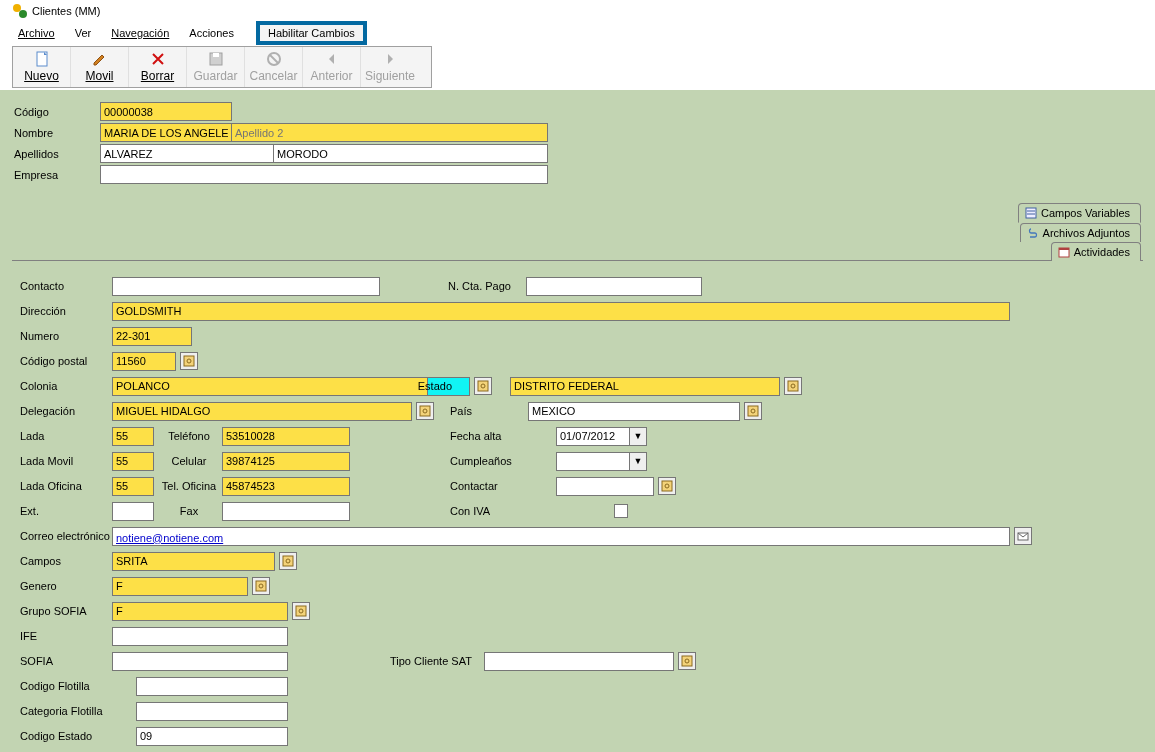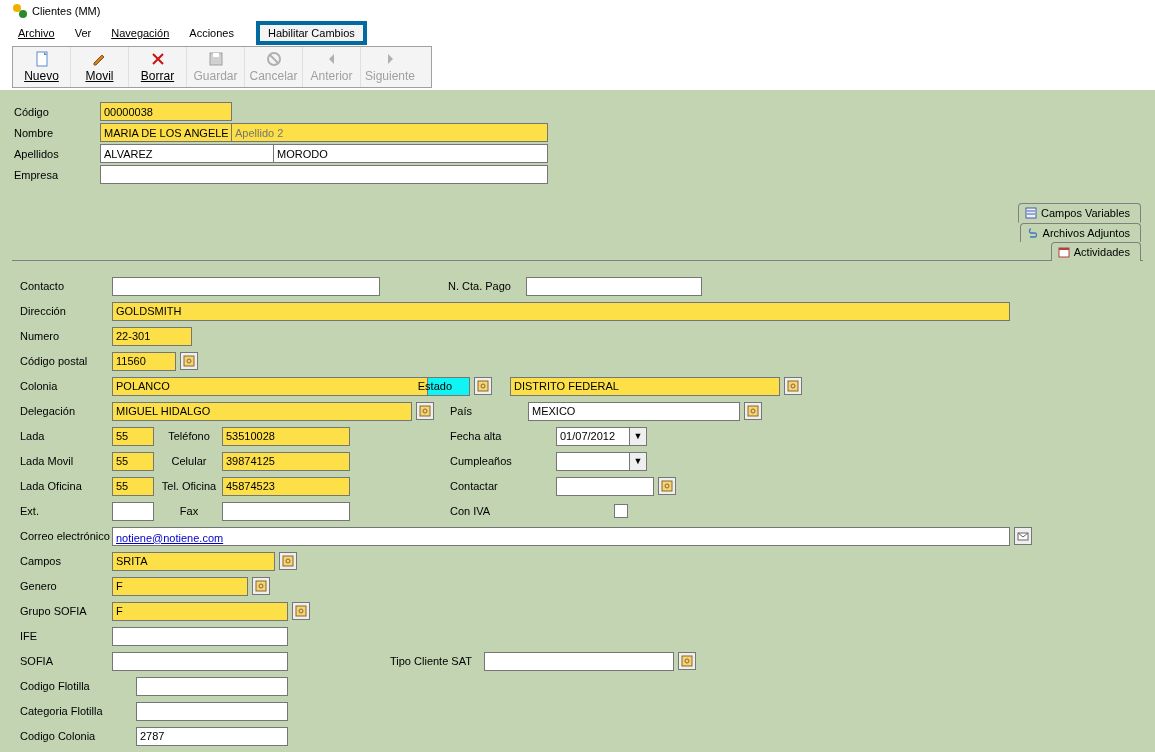--- a/index.html
+++ b/index.html
@@ -462,22 +462,18 @@
 
     <div class="row">
       <div class="lbl" style="width:118px">Codigo Flotilla</div>
       <input class="form-input" style="width: 152px;" value="">
     </div>
     <div class="row">
       <div class="lbl" style="width:118px">Categoria Flotilla</div>
       <input class="form-input" style="width: 152px;" value="">
     </div>
     <div class="row">
-      <div class="lbl" style="width:118px">Codigo Colonia</div>
-      <input class="form-input" style="width: 152px;" value="2787">
-    </div>
-    <div class="row">
       <div class="lbl" style="width:118px">Codigo Estado</div>
       <input class="form-input" style="width: 152px;" value="09">
     </div>
 
   </div>
 </div>
 
 </body></html>

